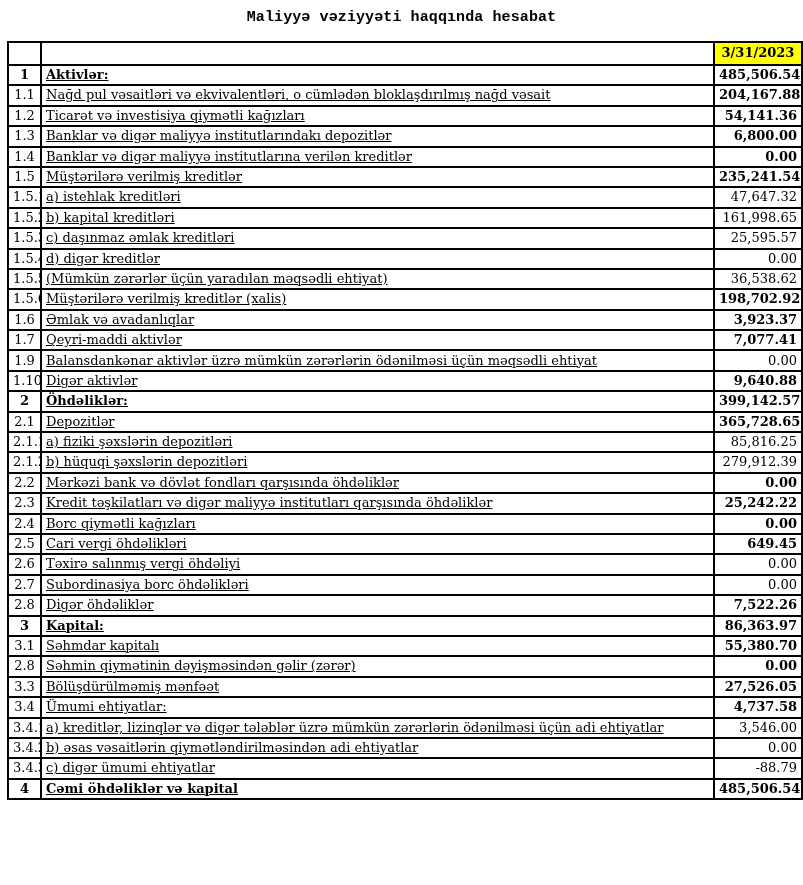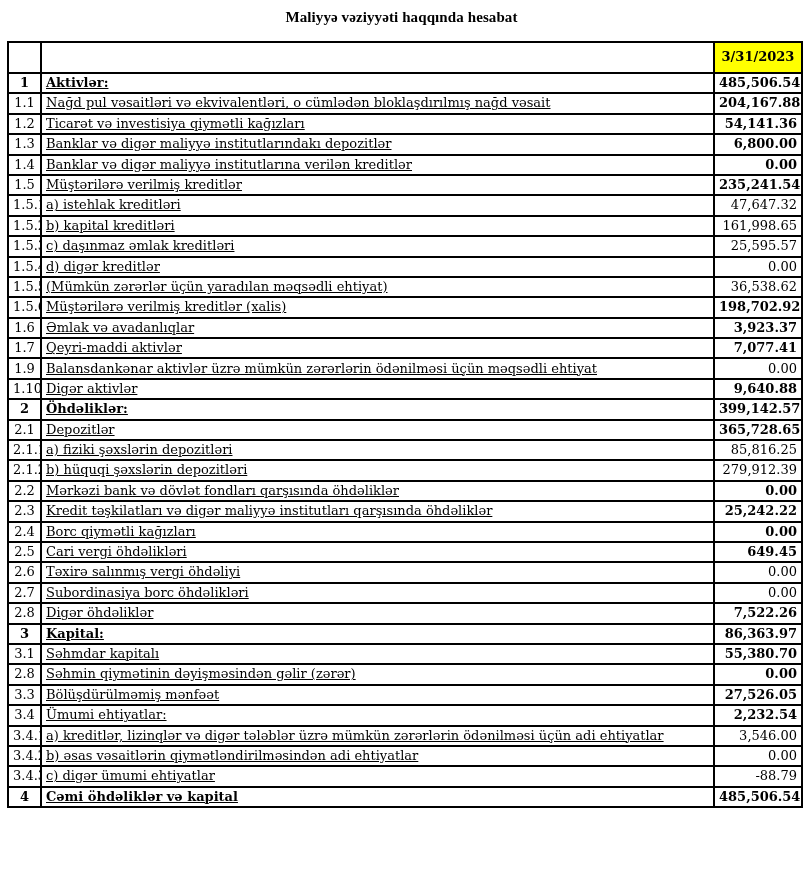--- a/index.html
+++ b/index.html
@@ -5,21 +5,21 @@
   * { margin: 0; padding: 0; box-sizing: border-box; }
   html, body {
     width: 803px; height: 885px;
     background: #ffffff;
     font-family: "DejaVu Serif", serif;
     color: #000000;
     overflow: hidden;
   }
   .page-title {
     text-align: center;
-    font-family: Liberation Serif, serif;
+    font-family: Liberation Mono, monospace;
     font-weight: 700;
     font-size: 15px;
     padding-top: 9px;
     letter-spacing: 0.1px;
   }
   table.report {
     border-collapse: collapse;
     table-layout: fixed;
     width: 794px;
     margin-left: 7px;
@@ -36,21 +36,21 @@
     background: #ffffff;
   }
   td.num-cell   { text-align: center; padding: 0 1px; font-size: 12.5px; }
   td.label-cell { text-align: left; text-decoration: underline; }
   td.value-cell { text-align: right; padding-right: 4px; }
   td.bold { font-weight: 700; }
   td.date-cell {
     text-align: center;
     font-weight: 700;
   }
-  tr.header-row td { height: 31px; }
+  tr.header-row td { height: 23px; }
 </style>
 </head>
 <body>
 
 <div class="page-title">Maliyyə vəziyyəti haqqında hesabat</div>
 
 <table class="report">
   <colgroup>
     <col style="width:33px">
     <col style="width:673px">
@@ -213,21 +213,21 @@
     <td class="value-cell bold">0.00</td>
   </tr>
       <tr>
     <td class="num-cell">3.3</td>
     <td class="label-cell">Bölüşdürülməmiş mənfəət</td>
     <td class="value-cell bold">27,526.05</td>
   </tr>
       <tr>
     <td class="num-cell">3.4</td>
     <td class="label-cell">Ümumi ehtiyatlar:</td>
-    <td class="value-cell bold">2,232.54</td>
+    <td class="value-cell bold">4,737.58</td>
   </tr>
       <tr>
     <td class="num-cell">3.4.1</td>
     <td class="label-cell">a) kreditlər, lizinqlər və digər tələblər üzrə mümkün zərərlərin ödənilməsi üçün adi ehtiyatlar</td>
     <td class="value-cell">3,546.00</td>
   </tr>
       <tr>
     <td class="num-cell">3.4.2</td>
     <td class="label-cell">b) əsas vəsaitlərin qiymətləndirilməsindən adi ehtiyatlar</td>
     <td class="value-cell">0.00</td>

